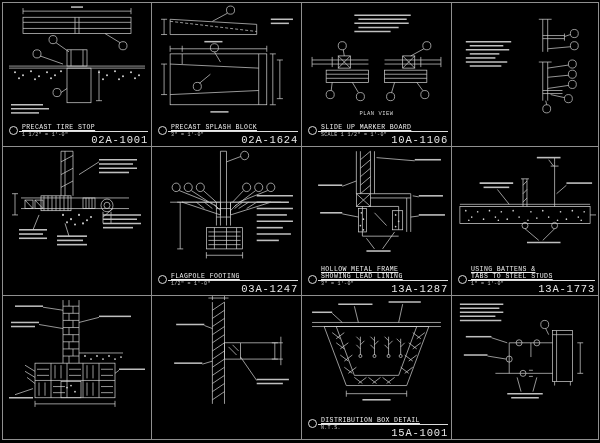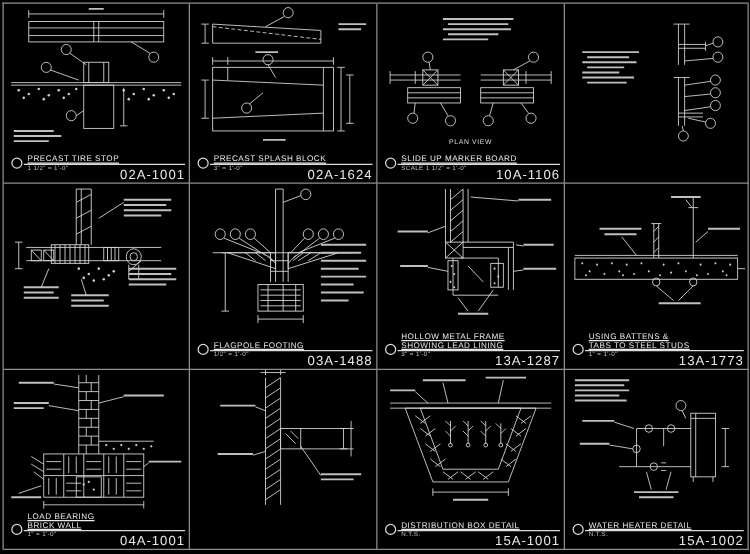--- a/index.html
+++ b/index.html
@@ -1,17 +1,17 @@
 <!DOCTYPE html>
 <html><head>
 <meta charset="utf-8">
 <style>
   html,body{margin:0;padding:0;background:#000;}
   .sheet{position:relative;width:600px;height:443px;background:#000;overflow:hidden;
-         font-family:Liberation Sans, sans-serif;color:#e6e6e6;}
+         font-family:Liberation Mono, monospace;color:#e6e6e6;}
   .grid{position:absolute;left:2px;top:2px;display:grid;
         grid-template-columns:149px 150px 150px 147px;
         grid-template-rows:144px 149px 144px;
         border-left:1px solid #8f8f8f;border-top:1px solid #8f8f8f;}
   .pnl{position:relative;border-right:1px solid #8f8f8f;border-bottom:1px solid #8f8f8f;overflow:hidden;}
   .pnl svg{position:absolute;left:0;top:0;width:100%;height:calc(100% - 27px);}
   .pnl svg line,.pnl svg rect,.pnl svg path,.pnl svg circle,
   .pnl svg polyline,.pnl svg polygon{stroke:#d4d4d4;fill:none;stroke-width:.7;}
   .pnl svg .gk{stroke:#bfbfbf;stroke-width:1.5;}
   .pnl svg .f{fill:#cfcfcf;stroke:none;}
@@ -351,21 +351,21 @@
           <line class="gk" x1="104" y1="82" x2="138" y2="82"></line>
           <line class="gk" x1="104" y1="88" x2="126" y2="88"></line>
     </svg>
     <div class="tblock">
       <span class="bubble"></span>
       <div class="rule"></div>
       <div class="ttl">
             <div>FLAGPOLE FOOTING</div>
           </div>
       <div class="scl">1/2" = 1'-0"</div>
-      <div class="num">03A-1488</div>
+      <div class="num">03A-1247</div>
     </div>
   </div>
 
   <div class="pnl">
     <svg viewBox="0 0 148 114" preserveAspectRatio="none">
       <line x1="54" y1="4" x2="54" y2="44"></line>
           <line x1="58" y1="4" x2="58" y2="44"></line>
           <line x1="68" y1="4" x2="68" y2="44"></line>
           <line x1="72" y1="4" x2="72" y2="44"></line>
       <line x1="58" y1="12" x2="68" y2="4"></line>
@@ -551,30 +551,20 @@
           <line x1="22" y1="74" x2="32" y2="80"></line>
           <line x1="24" y1="80" x2="32" y2="86"></line>
       <line class="gk" x1="116" y1="72" x2="142" y2="72"></line>
           <line x1="116" y1="73" x2="112" y2="76"></line>
       <line class="gk" x1="6" y1="100" x2="30" y2="100"></line>
           <line x1="12" y1="97" x2="30" y2="91"></line>
       <line x1="32" y1="106" x2="112" y2="106"></line>
           <line x1="32" y1="103" x2="32" y2="109"></line>
           <line x1="112" y1="103" x2="112" y2="109"></line>
     </svg>
-    <div class="tblock">
-      <span class="bubble"></span>
-      <div class="rule"></div>
-      <div class="ttl">
-            <div>LOAD BEARING</div>
-            <div>BRICK WALL</div>
-          </div>
-      <div class="scl">1" = 1'-0"</div>
-      <div class="num">04A-1001</div>
-    </div>
   </div>
 
   <div class="pnl">
     <svg viewBox="0 0 148 114" preserveAspectRatio="none">
       <line x1="60" y1="6" x2="60" y2="106"></line>
           <line x1="72" y1="6" x2="72" y2="106"></line>
       <line x1="60" y1="14" x2="72" y2="6"></line>
           <line x1="60" y1="22" x2="72" y2="14"></line>
           <line x1="60" y1="30" x2="72" y2="22"></line>
           <line x1="60" y1="38" x2="72" y2="30"></line>
@@ -706,25 +696,16 @@
       <line class="gk" x1="12" y1="58" x2="36" y2="58"></line>
           <line x1="36" y1="59" x2="55" y2="62"></line>
       <line class="gk" x1="56" y1="96" x2="92" y2="96"></line>
           <line class="gk" x1="60" y1="100" x2="88" y2="100"></line>
       <line x1="70" y1="94" x2="66" y2="80"></line>
           <line x1="82" y1="94" x2="86" y2="80"></line>
       <line x1="130" y1="46" x2="130" y2="76"></line>
           <line x1="127" y1="46" x2="133" y2="46"></line>
           <line x1="127" y1="76" x2="133" y2="76"></line>
     </svg>
-    <div class="tblock">
-      <span class="bubble"></span>
-      <div class="rule"></div>
-      <div class="ttl">
-            <div>WATER HEATER DETAIL</div>
-          </div>
-      <div class="scl">N.T.S.</div>
-      <div class="num">15A-1002</div>
-    </div>
   </div>
 
 </div>
 </div>
 
 </body></html>

